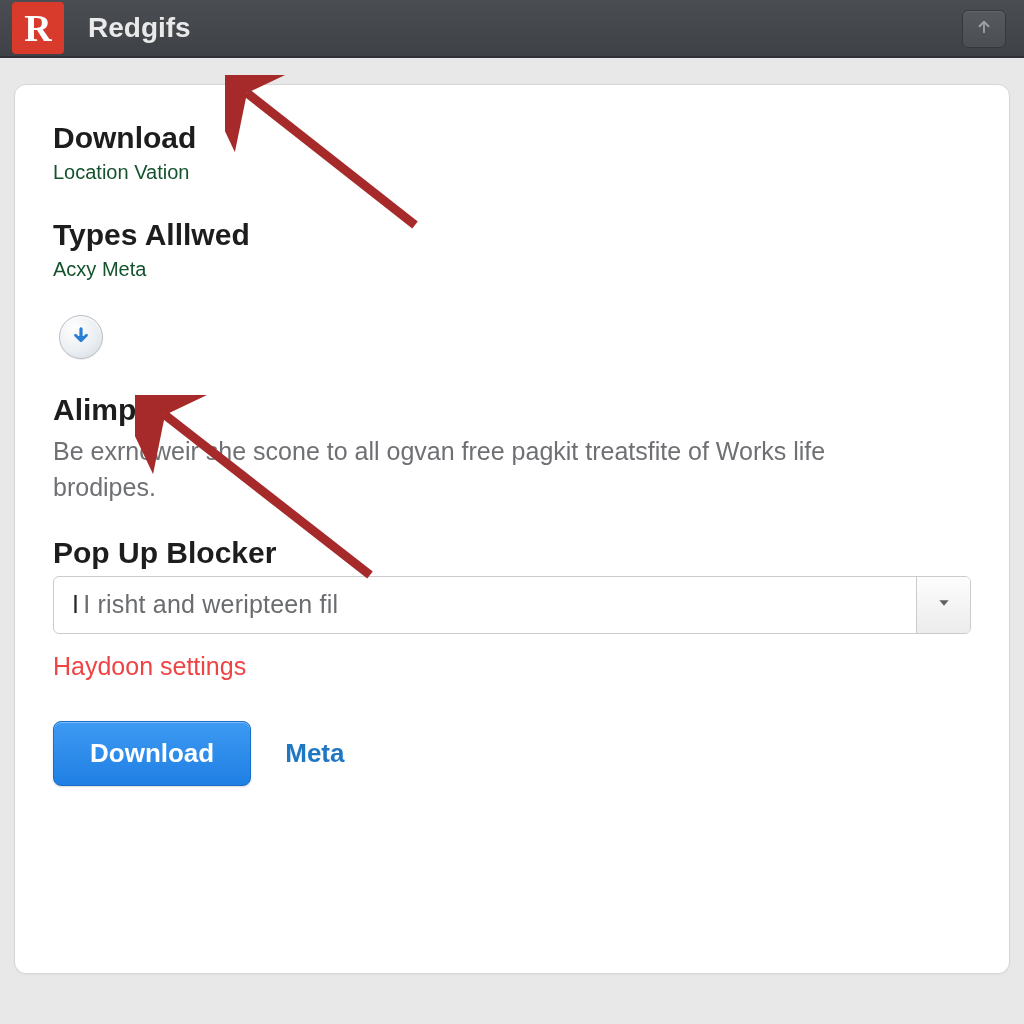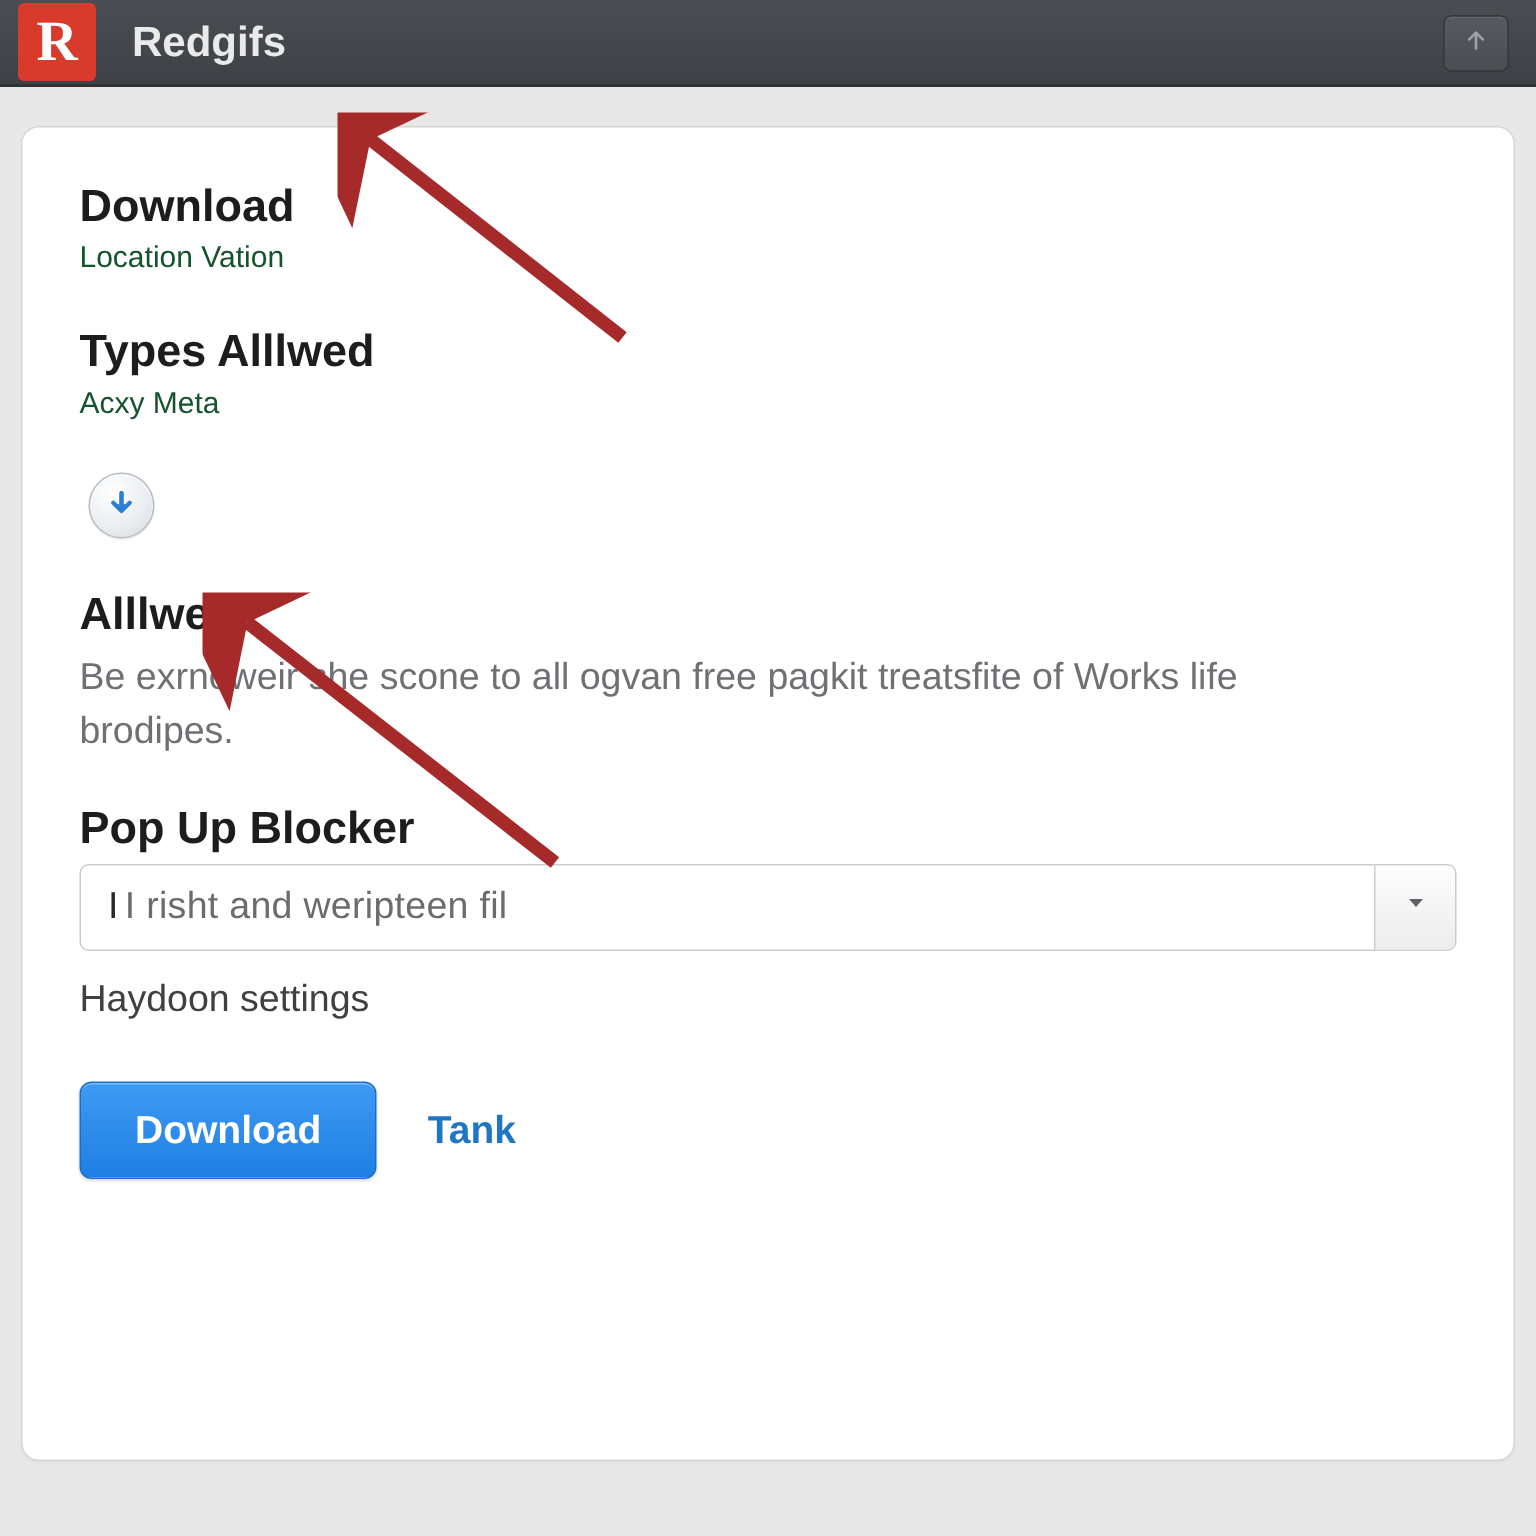--- a/index.html
+++ b/index.html
@@ -125,21 +125,21 @@
   }
   .dropdown-toggle {
     width: 54px;
     background: linear-gradient(#fdfdfd, #ececec);
     border-left: 1px solid #c9cbce;
     display: flex; align-items: center; justify-content: center;
   }
   .dropdown-toggle svg { width: 16px; height: 16px; }
 
   .link {
-    color: #404040;
+    color: #ef4444;
     font-size: 25px;
     cursor: pointer;
     display: inline-block;
     margin-bottom: 40px;
   }
 
   .action-row {
     display: flex;
     align-items: center;
     gap: 34px;
@@ -226,21 +226,21 @@
         <defs>
           <marker id="ah2" markerWidth="12" markerHeight="12" refX="3" refY="6" orient="auto">
             <path d="M0,0 L12,6 L0,12 L3,6 Z" fill="#a62a2a"></path>
           </marker>
         </defs>
         <line x1="235" y1="180" x2="30" y2="20" stroke="#a62a2a" stroke-width="9" marker-end="url(#ah2)"></line>
       </svg>
     </div>
 
     
-    <div class="sec-heading">Alllwed</div>
+    <div class="sec-heading">Alimpus</div>
     <div class="body-text">Be exrnoweir she scone to all ogvan free pagkit treatsfite of Works life brodipes.</div>
 
     
     <div class="sec-heading" style="">Pop Up Blocker</div>
 
     <div class="dropdown-wrap">
       <div class="dropdown-field">
         <span class="caret-char">I</span>
         <span>I risht and weripteen fil</span>
       </div>
@@ -250,17 +250,17 @@
               <path d="M5 8 L12 16 L19 8 Z" fill="#5e6166"></path>
             </svg>
         </span>
       </div>
     </div>
 
     <div class="link">Haydoon settings</div>
 
     <div class="action-row">
       <button class="primary-btn">Download</button>
-      <span class="secondary-label">Tank</span>
+      <span class="secondary-label">Meta</span>
     </div>
 
   </div>
 </div>
 
 </body></html>

